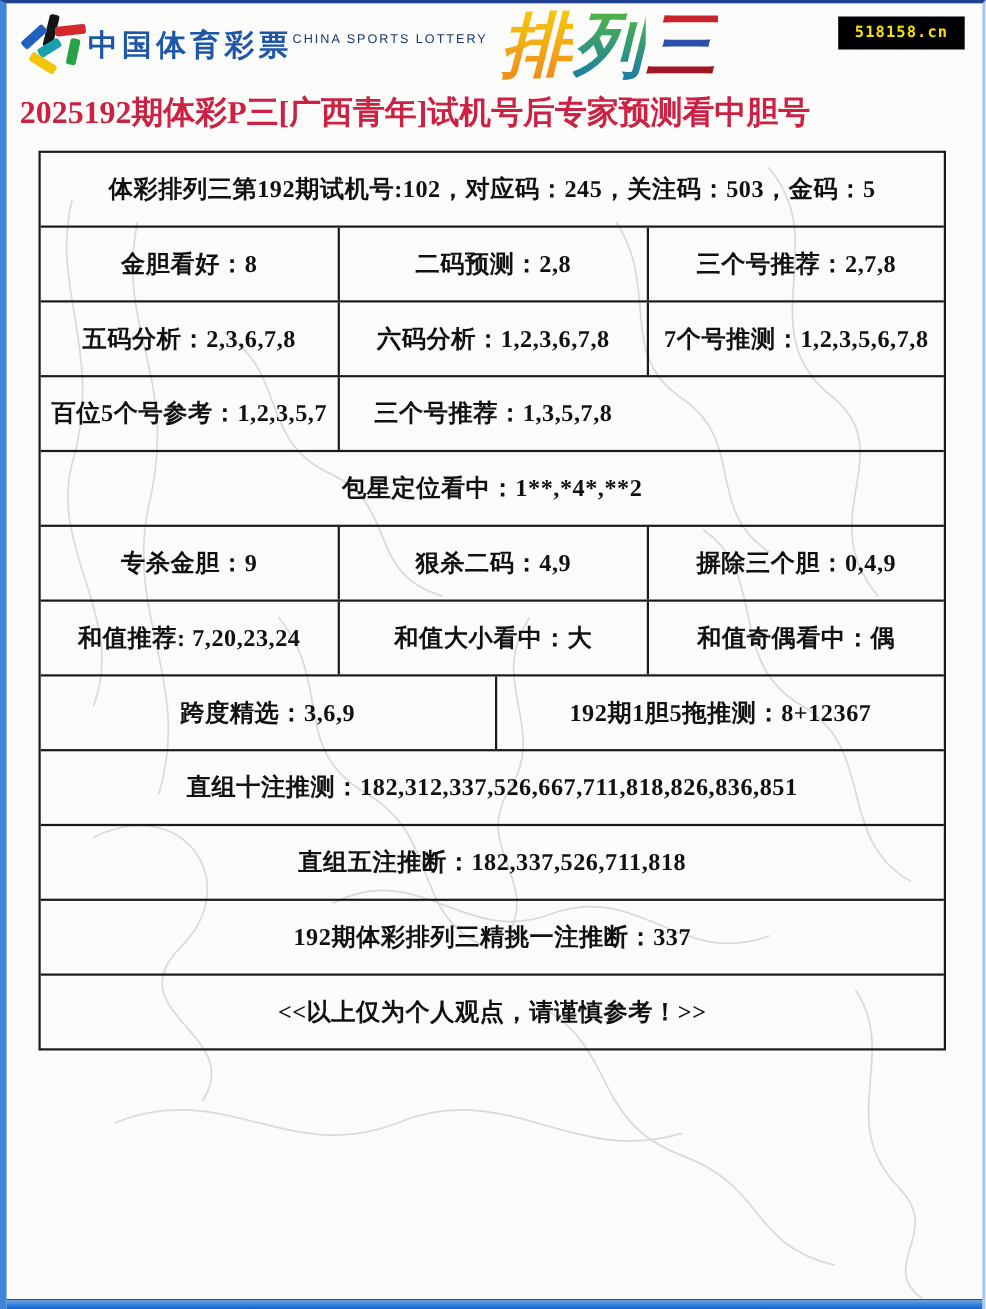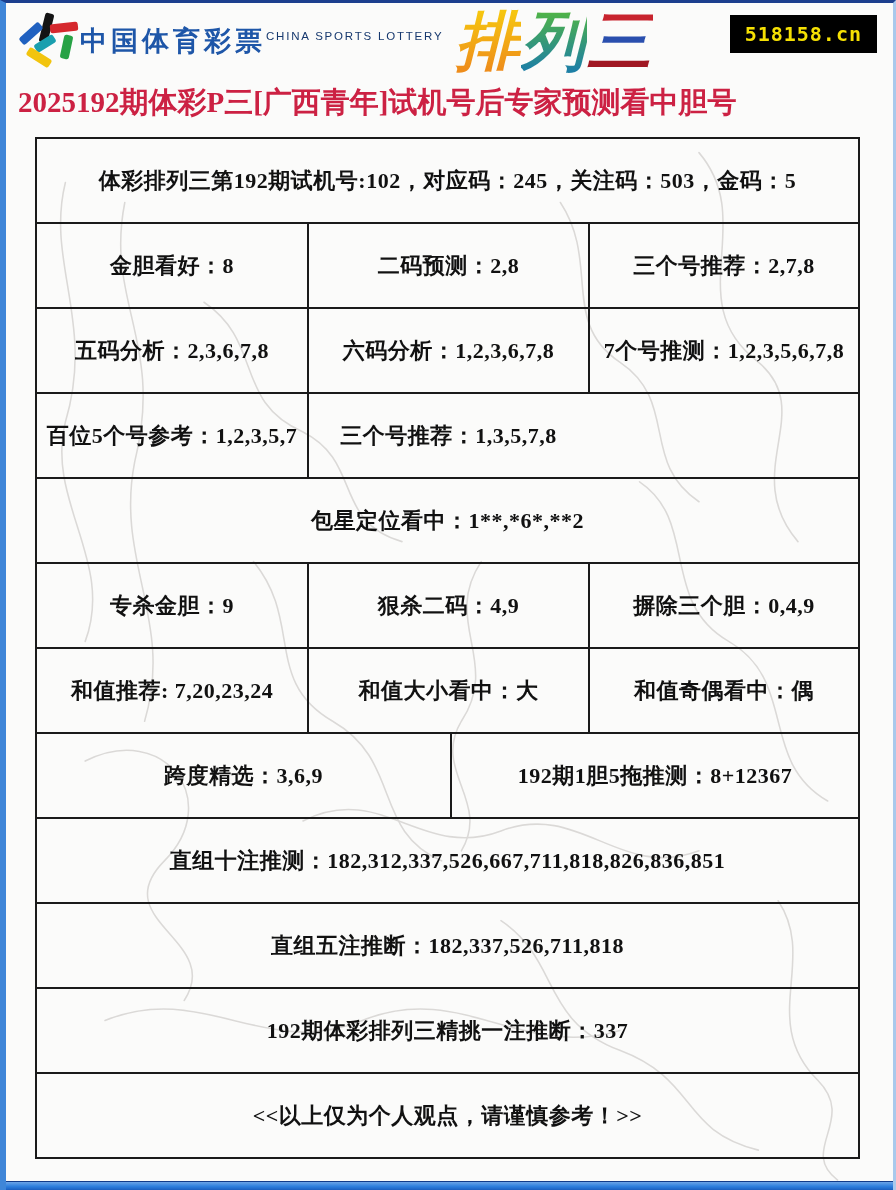--- a/index.html
+++ b/index.html
@@ -51,36 +51,36 @@
   }
   .brand span{
     -webkit-background-clip:text;background-clip:text;color:transparent;
   }
   .brand .b1{background-image:linear-gradient(180deg,#f6c60f 10%,#ee8d1b 90%);}
   .brand .b2{background-image:linear-gradient(180deg,#4fb347 10%,#1d7fa5 90%);}
   .brand .b3{background-image:linear-gradient(180deg,#c8242e 0 34%,#2a4fae 34% 66%,#a01722 66% 100%);}
   .badge{
     background:#000;color:#f5e003;
     font-family:"DejaVu Sans Mono","Liberation Mono",monospace;
-    font-weight:700;font-size:20px;letter-spacing:1px;
+    font-weight:700;font-size:14px;letter-spacing:1px;
     padding:7px 15px;margin-top:2px;
   }
   .title{
     margin:6px 0 0 0;
     font-size:29px;font-weight:700;color:#cc2143;
     letter-spacing:0px;white-space:nowrap;
   }
   
   .board{
     position:relative;z-index:2;
     margin:14px 33px 0 29px;
     border:2px solid #1a1a1a;
     background:transparent;
   }
-  .row{display:flex;height:83px;border-top:2px solid #1a1a1a;}
+  .row{display:flex;height:66px;border-top:2px solid #1a1a1a;}
   .row:first-child{border-top:none;}
   .cell{
     display:flex;align-items:center;justify-content:center;
     font-size:22px;font-weight:700;color:#111;
     border-left:2px solid #1a1a1a;
     box-sizing:border-box;
     text-align:center;padding:0 6px;
     letter-spacing:0.5px;
   }
   .cell:first-child{border-left:none;}
@@ -160,21 +160,21 @@
       <div class="cell c-third-b">六码分析：1,2,3,6,7,8</div>
       <div class="cell c-third-c">7个号推测：1,2,3,5,6,7,8</div>
     </div>
 
     <div class="row">
       <div class="cell c-third-a">百位5个号参考：1,2,3,5,7</div>
       <div class="cell c-third-b">三个号推荐：1,3,5,7,8</div>
     </div>
 
     <div class="row">
-      <div class="cell c-full">包星定位看中：1**,*6*,**2</div>
+      <div class="cell c-full">包星定位看中：1**,*4*,**2</div>
     </div>
 
     <div class="row">
       <div class="cell c-third-a">专杀金胆：9</div>
       <div class="cell c-third-b">狠杀二码：4,9</div>
       <div class="cell c-third-c">摒除三个胆：0,4,9</div>
     </div>
 
     <div class="row">
       <div class="cell c-third-a">和值推荐: 7,20,23,24</div>

